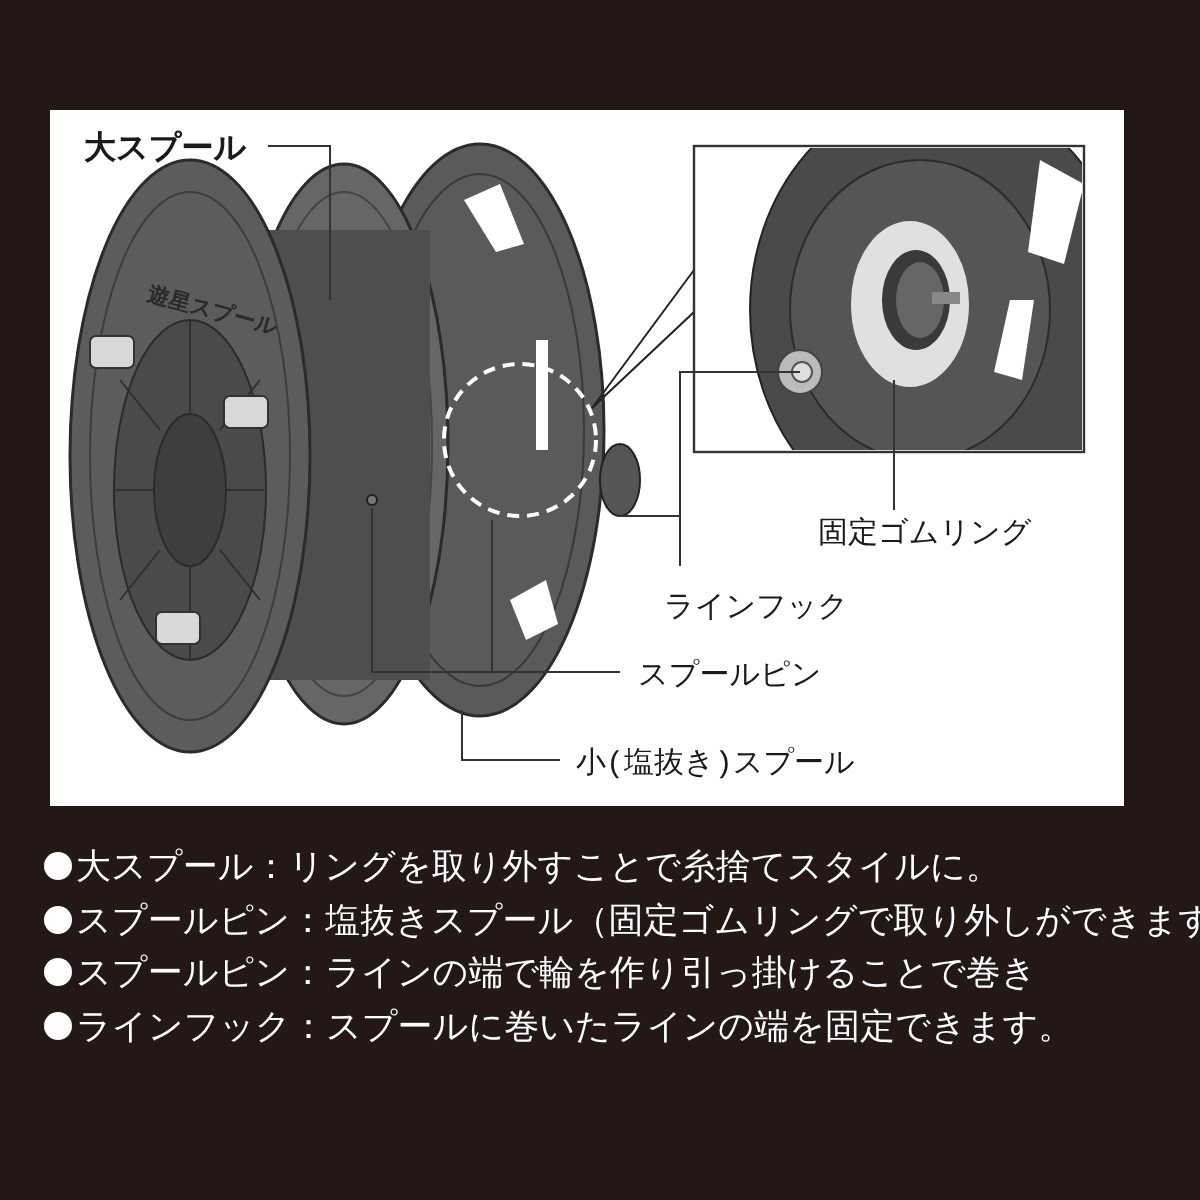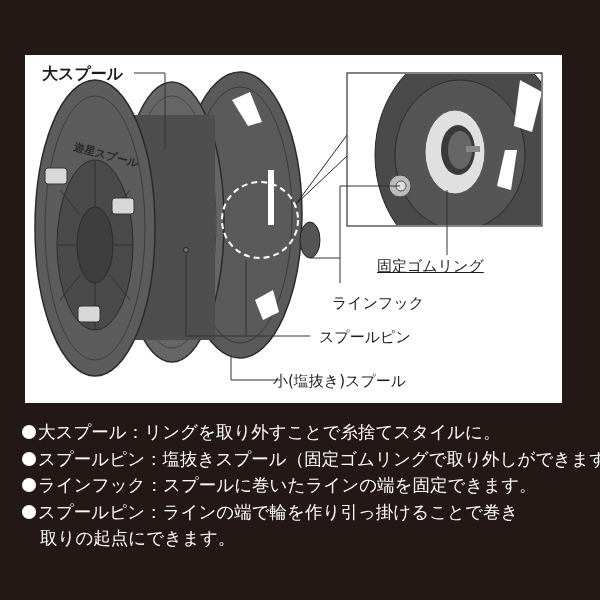--- a/index.html
+++ b/index.html
@@ -14,21 +14,21 @@
       background:#ffffff;
     }
     .label {
       position:absolute; color:#1a1a1a; font-size:15px; white-space:nowrap;
       font-family:"DejaVu Sans", sans-serif;
     }
     .label.big { font-weight:bold; font-size:16px; }
     .bullets {
       position:absolute; left:22px; top:420px; width:570px;
       color:#ffffff; font-size:17.5px; line-height:26.5px;
-      font-family:Liberation Mono, monospace;
+      font-family:Liberation Serif, serif;
     }
     .bullet { white-space:nowrap; }
     .bullet .dot { display:inline-block; width:14px; height:14px; border-radius:50%; background:#fff; margin-right:2px; vertical-align:-1px; }
     .bullet.cont { padding-left:18px; }
     svg { position:absolute; left:0; top:0; }
   </style>
 </head>
 <body>
 
 <div class="panel"></div>
@@ -106,24 +106,23 @@
     <polyline points="447,190 447,255"></polyline>
     <polyline points="400,186 340,186 340,283"></polyline>
     <polyline points="310,258 340,258"></polyline>
     <polyline points="186,254 186,336 310,336"></polyline>
     <polyline points="246,260 246,336"></polyline>
     <polyline points="231,355 231,380 280,380"></polyline>
   </g>
 </svg>
 
 <div class="label big" style="left:42px; top:64px;">大スプール</div>
-<div class="label" style="left:377px; top:257px;text-decoration:underline;">固定ゴムリング</div>
+<div class="label" style="left:409px; top:257px;">固定ゴムリング</div>
 <div class="label" style="left:332px; top:294px;">ラインフック</div>
 <div class="label" style="left:319px; top:328px;">スプールピン</div>
-<div class="label" style="left:273px; top:372px;">小(塩抜き)スプール</div>
+<div class="label" style="left:288px; top:372px;font-family:Liberation Mono, monospace;">小(塩抜き)スプール</div>
 
 <div class="bullets">
   <div class="bullet"><span class="dot"></span><span>大スプール</span><span>：リングを取り外すことで糸捨てスタイルに。</span></div>
   <div class="bullet"><span class="dot"></span><span>スプールピン</span><span>：塩抜きスプール（固定ゴムリングで取り外しができます。）</span></div>
+  <div class="bullet"><span class="dot"></span><span>スプールピン</span><span>：ラインの端で輪を作り引っ掛けることで巻き</span></div>
   <div class="bullet"><span class="dot"></span><span>ラインフック</span><span>：スプールに巻いたラインの端を固定できます。</span></div>
-  <div class="bullet"><span class="dot"></span><span>スプールピン</span><span>：ラインの端で輪を作り引っ掛けることで巻き</span></div>
-  <div class="bullet cont">取りの起点にできます。</div>
 </div>
 
 </body></html>

